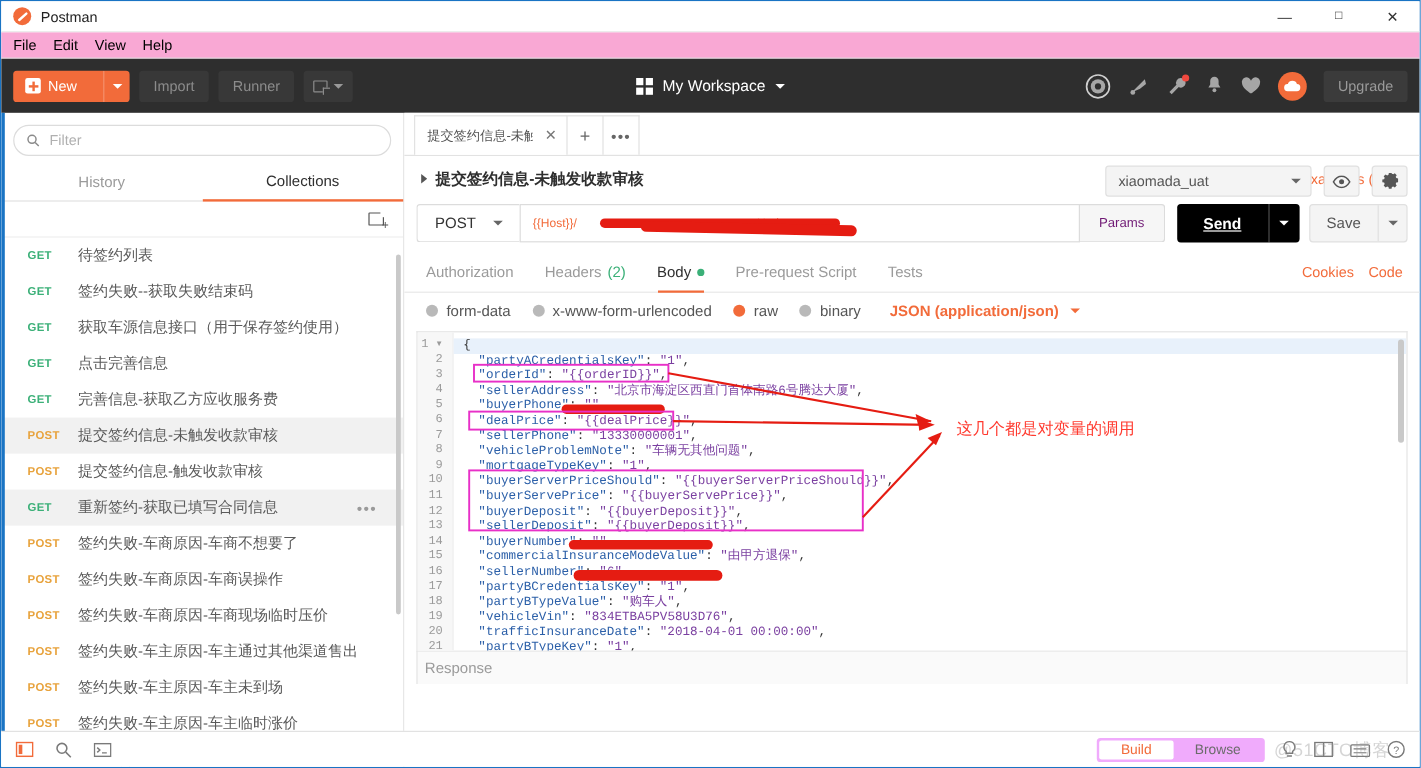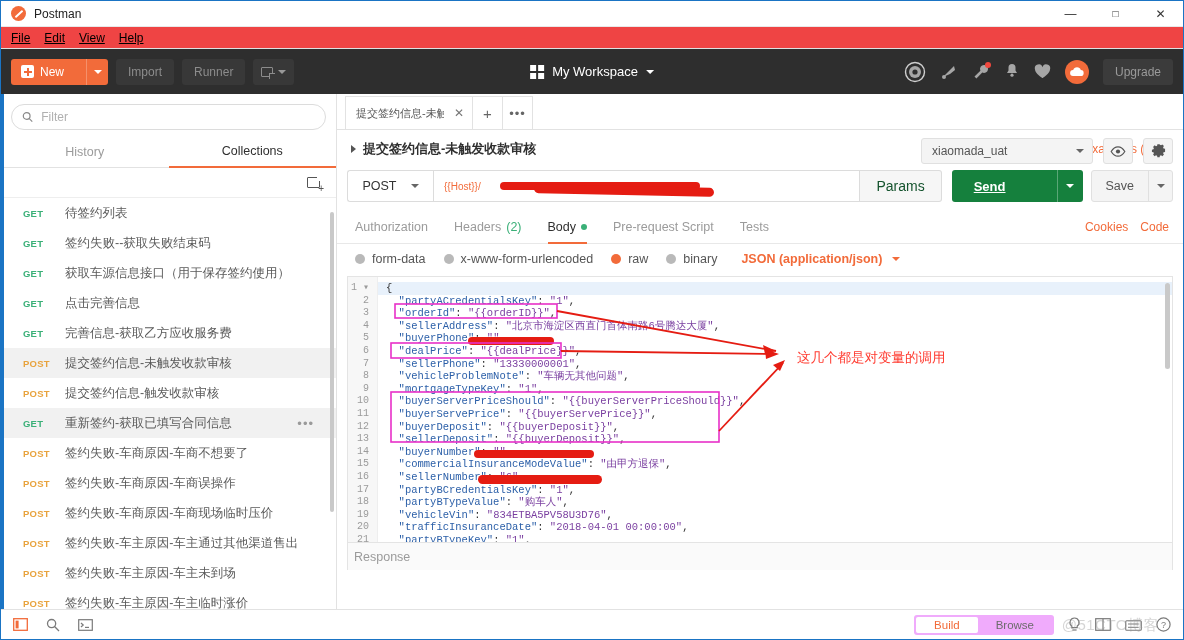--- a/index.html
+++ b/index.html
@@ -33,23 +33,22 @@
   .winbtns { margin-left: auto; display: flex; height: 26px; }
   .winbtn {
     width: 45px; height: 26px; display: flex; align-items: center;
     justify-content: center; font-size: 12px; color: #333;
   }
   .winbtn.sq { font-size: 10px; }
 
   
   .menubar {
     height: 22px; display: flex; align-items: center;
-    background: #ef4444; padding-left: 10px; gap: 14px;
+    background: #f9a8d4; padding-left: 10px; gap: 14px;
     border-bottom: 1px solid #e0e0e0;
-    text-decoration: underline;
   }
   .menubar span { font-size: 12px; color: #000; }
 
   
   .toolbar {
     height: 45px; background: #2e2e2e; display: flex;
     align-items: center; padding: 0 10px; position: relative;
   }
   .btn-new {
     display: flex; align-items: center; height: 26px;
@@ -241,26 +240,26 @@
   .url-box {
     flex: 1; height: 32px; border: 1px solid #dcdcdc;
     display: flex; align-items: center; padding: 0 10px;
     font-size: 10px; color: #f26b3a; position: relative; overflow: hidden;
   }
   .redact {
     position: absolute; background: #e51c12; border-radius: 7px;
   }
   .params-btn {
     height: 32px; padding: 0 16px; border: 1px solid #dcdcdc; border-left: none;
-    display: flex; align-items: center; font-size: 14px; color: #14532d;
+    display: flex; align-items: center; font-size: 11px; color: #701a75;
     background: #f6f6f6; border-radius: 0 3px 3px 0;
   }
   .send-btn {
-    height: 32px; margin-left: 10px; background: #15803d; color: #fff;
-    display: flex; align-items: center; border-radius: 3px; overflow: hidden; gap: 29px;
+    height: 32px; margin-left: 10px; background: #000000; color: #fff;
+    display: flex; align-items: center; border-radius: 3px; overflow: hidden;
   }
   .send-btn .slabel {
     padding: 0 22px; font-size: 13px; font-weight: bold;
     text-decoration: underline; height: 32px; display: flex; align-items: center;
   }
   .send-btn .scaret {
     width: 26px; height: 32px; display: flex; align-items: center;
     justify-content: center; border-left: 1px solid rgba(255,255,255,.3);
   }
   .save-btn {

